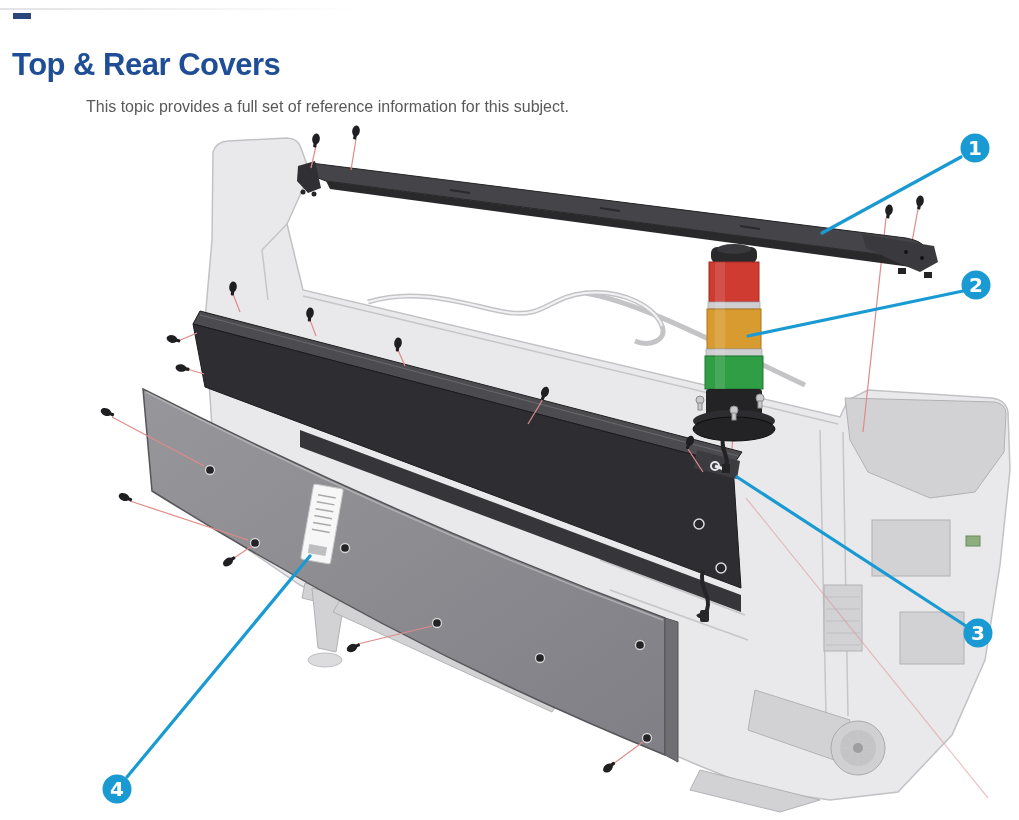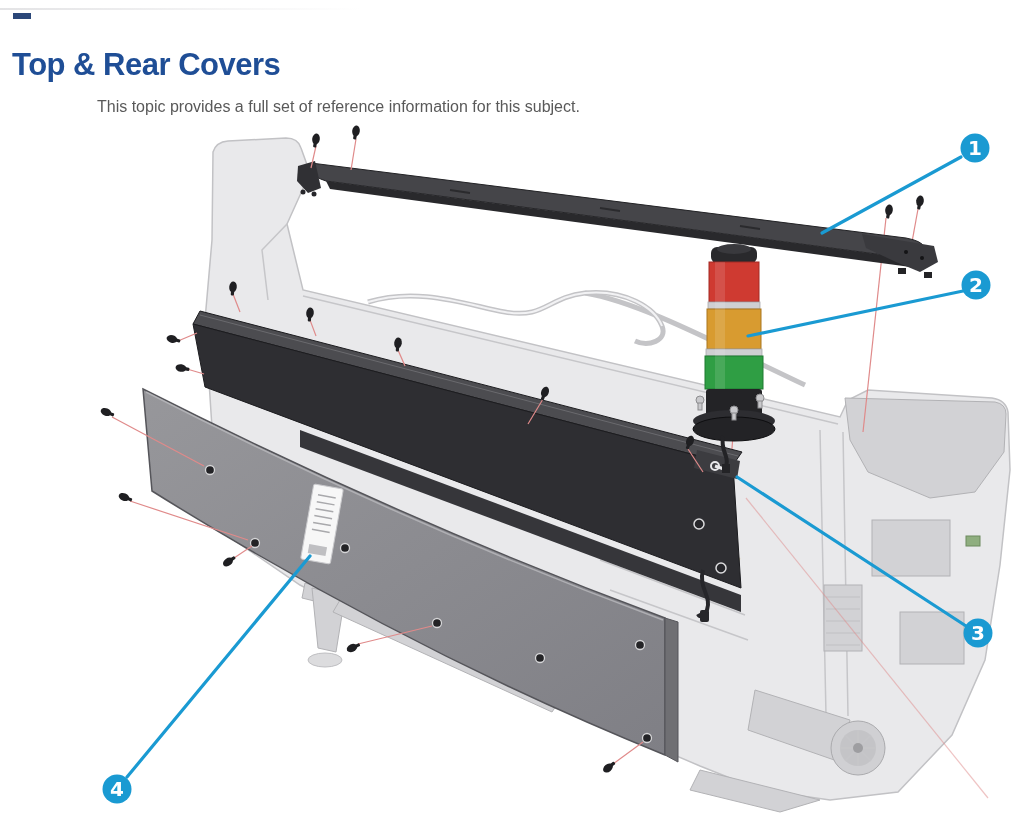--- a/index.html
+++ b/index.html
@@ -4,21 +4,21 @@
 <style>
   html,body{margin:0;padding:0;background:#fff;}
   .page{position:relative;width:1019px;height:820px;background:#fff;overflow:hidden;
         font-family:"Liberation Sans",sans-serif;}
   .top-rule{position:absolute;left:0;top:8px;width:360px;height:2px;
         background:linear-gradient(to right,#e3e3e5,rgba(235,235,237,0));}
   .nav-dash{position:absolute;left:13px;top:13px;width:18px;height:6px;
         background:var(--top-dash-navy,#2b4779);}
   .title{position:absolute;left:12px;top:26px;font-size:31px;font-weight:bold;
         letter-spacing:-0.5px;color:var(--title-blue,#1f4e96);white-space:nowrap;}
-  .subtitle{position:absolute;left:97px;top:82px;font-size:16px;
+  .subtitle{position:absolute;left:86px;top:82px;font-size:16px;
         color:var(--subtitle-gray,#595959);white-space:nowrap;}
   svg{position:absolute;left:0;top:112px;}
   .body-fill{fill:#e9e9eb;stroke:#c2c2c5;stroke-width:1.5;}
   .detail{stroke:#c6c6c9;fill:none;stroke-width:1.5;}
   .mach{fill:#d2d2d5;stroke:#b2b2b5;stroke-width:1;}
   .redline{stroke:var(--alignment-line-red,#e08a8a);stroke-width:1.2;fill:none;}
   .leader{stroke:var(--callout-blue,#1a9ad2);stroke-width:3.2;stroke-linecap:round;}
   .callout-badge{fill:var(--callout-blue,#1a9ad2);}
   .callout-num{fill:#ffffff;font-family:"DejaVu Sans","Liberation Sans",sans-serif;
         font-size:20px;font-weight:bold;text-anchor:middle;}

